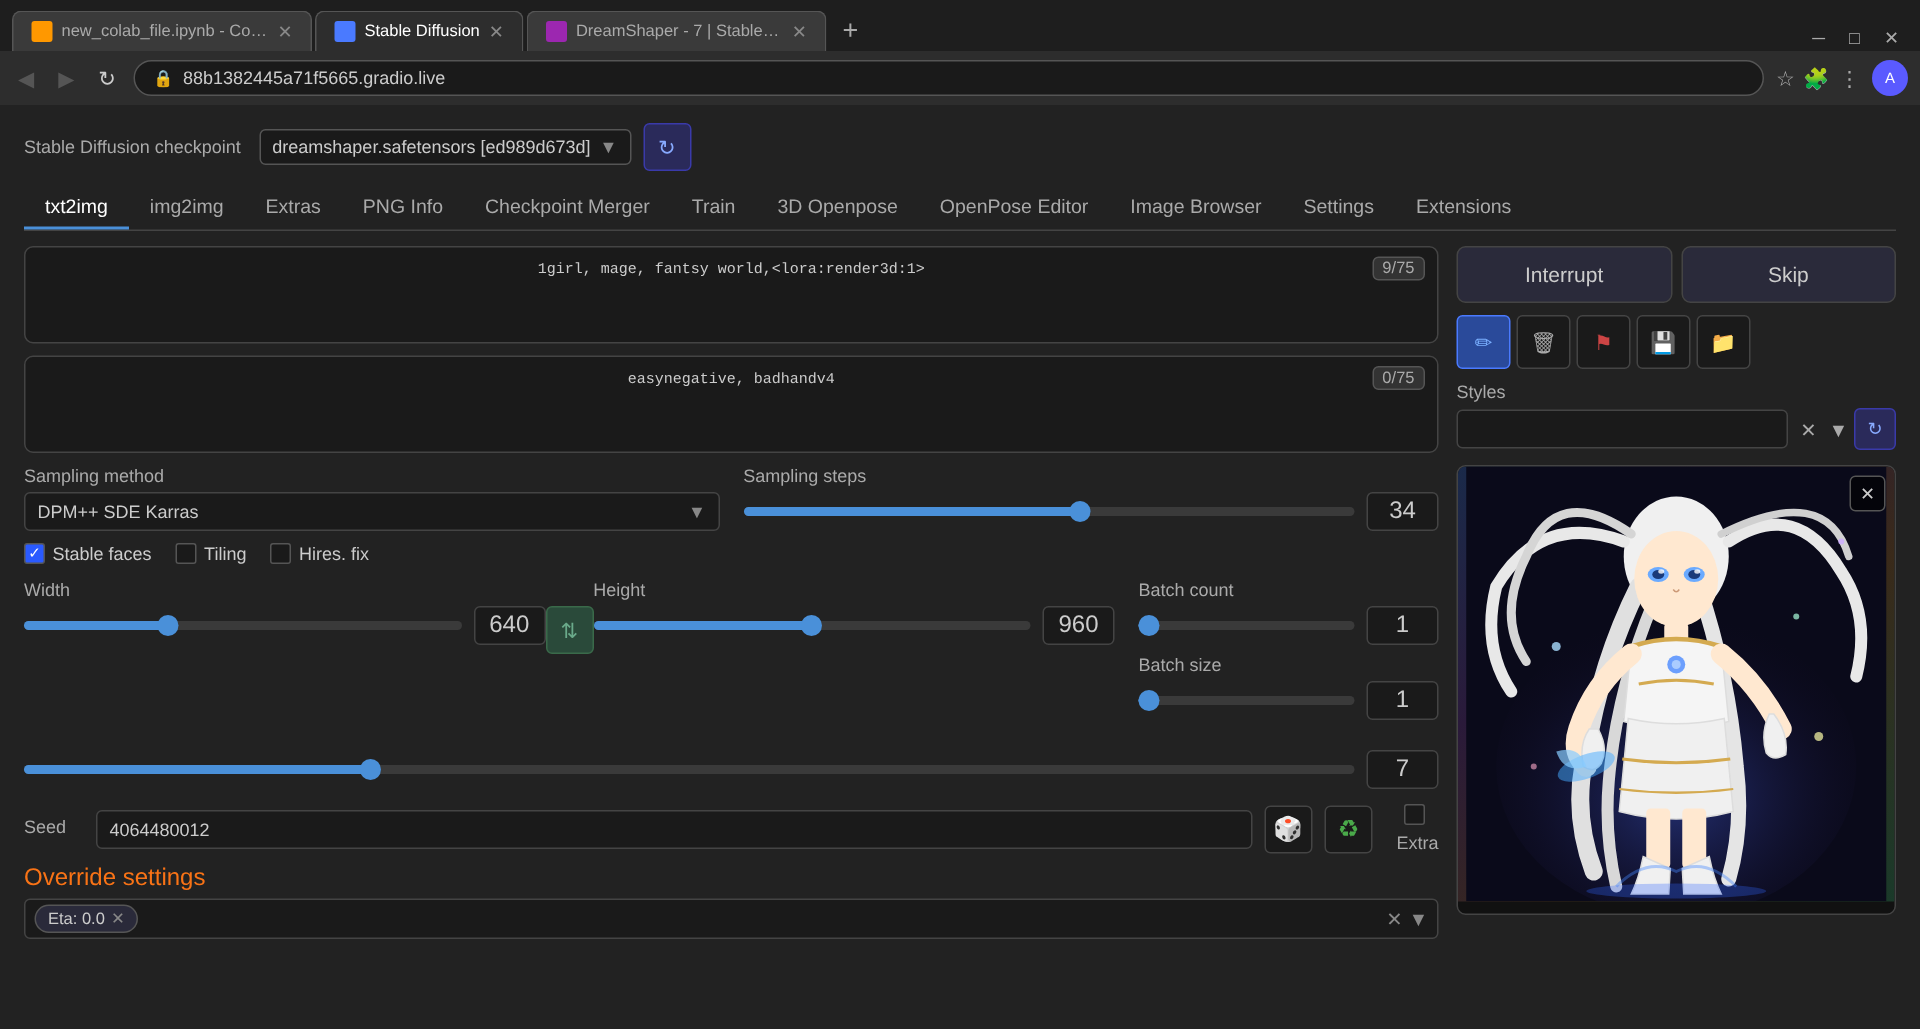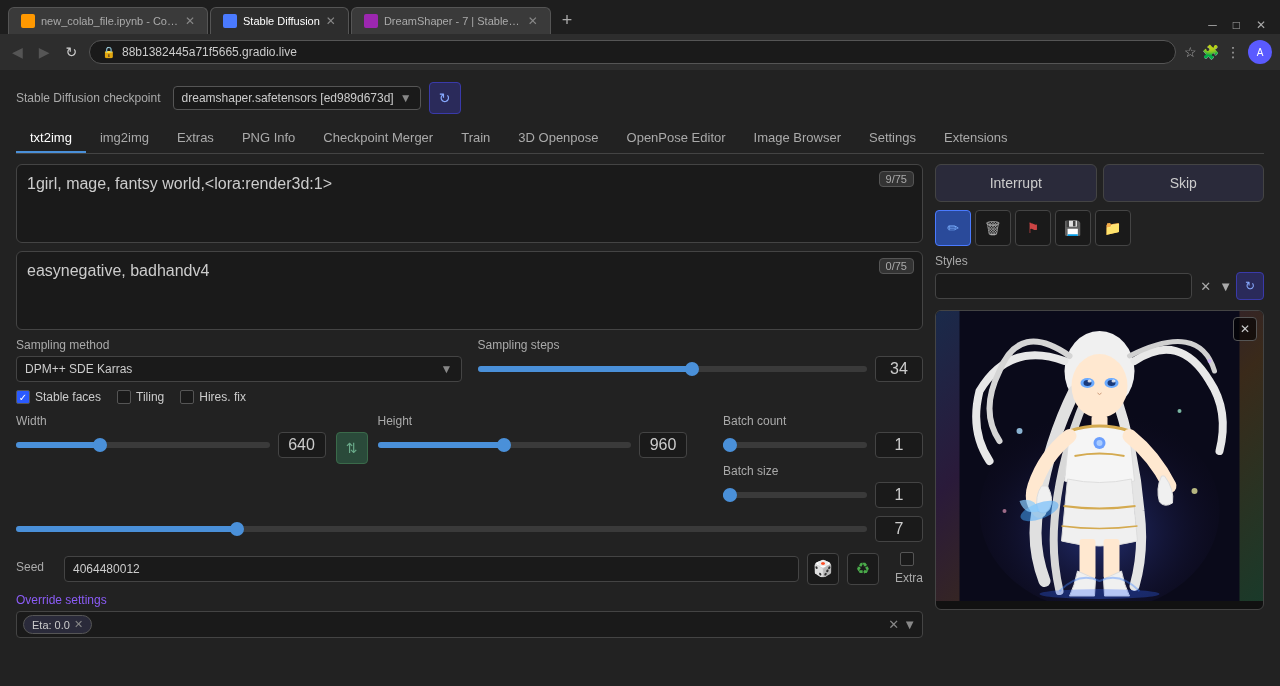--- a/index.html
+++ b/index.html
@@ -167,43 +167,44 @@
     
     .main-layout {
       display: flex;
       gap: 12px;
     }
     .left-panel {
       flex: 1;
       min-width: 0;
     }
     .right-panel {
-      width: 329px;
+      width: 293px;
       flex-shrink: 0;
     }
 
     
     .prompt-box {
       background: #1a1a1a;
       border: 1px solid #444;
       border-radius: 6px;
       margin-bottom: 8px;
       position: relative;
     }
     .prompt-textarea {
       width: 100%;
       background: transparent;
       border: none;
       color: #ccc;
-      font-size: 16px;
+      font-size: 10px;
       padding: 10px;
       resize: none;
       min-height: 60px;
       outline: none;
-      font-family: Liberation Sans, sans-serif;
+      font-family: Liberation Mono, monospace;
+      text-align: center;
     }
     .token-count {
       position: absolute;
       top: 6px;
       right: 8px;
       background: #333;
       border: 1px solid #555;
       border-radius: 4px;
       padding: 1px 6px;
       font-size: 11px;
@@ -362,22 +363,22 @@
       display: flex; align-items: center; justify-content: center;
       flex-shrink: 0;
     }
     .checkbox-box.unchecked { background: #1a1a1a; }
     .checkbox-check { color: white; font-size: 10px; }
     .checkbox-label { font-size: 12px; color: #ccc; }
 
     
     .dimension-row {
       display: flex;
-      gap: 10px;
-      margin-bottom: 8px;
+      gap: 0;
+      margin-bottom: 20px;
       align-items: flex-start;
     }
     .dim-group {
       flex: 1;
     }
     .swap-btn {
       width: 32px; height: 32px;
       background: #2a4a3a;
       border: 1px solid #3a6a4a;
       border-radius: 4px;
@@ -415,22 +416,22 @@
       display: flex; align-items: center; justify-content: center;
       cursor: pointer;
       font-size: 14px;
     }
     .extra-label { font-size: 12px; color: #aaa; margin-left: 4px; cursor: pointer; }
 
     .override-section {
       margin-top: 8px;
     }
     .override-label {
-      font-size: 12px;
-      color: #8b5cf6;
+      font-size: 16px;
+      color: #f97316;
       margin-bottom: 4px;
     }
     .override-input-row {
       display: flex;
       align-items: center;
       background: #1a1a1a;
       border: 1px solid #444;
       border-radius: 4px;
       padding: 3px 6px;
       gap: 4px;

